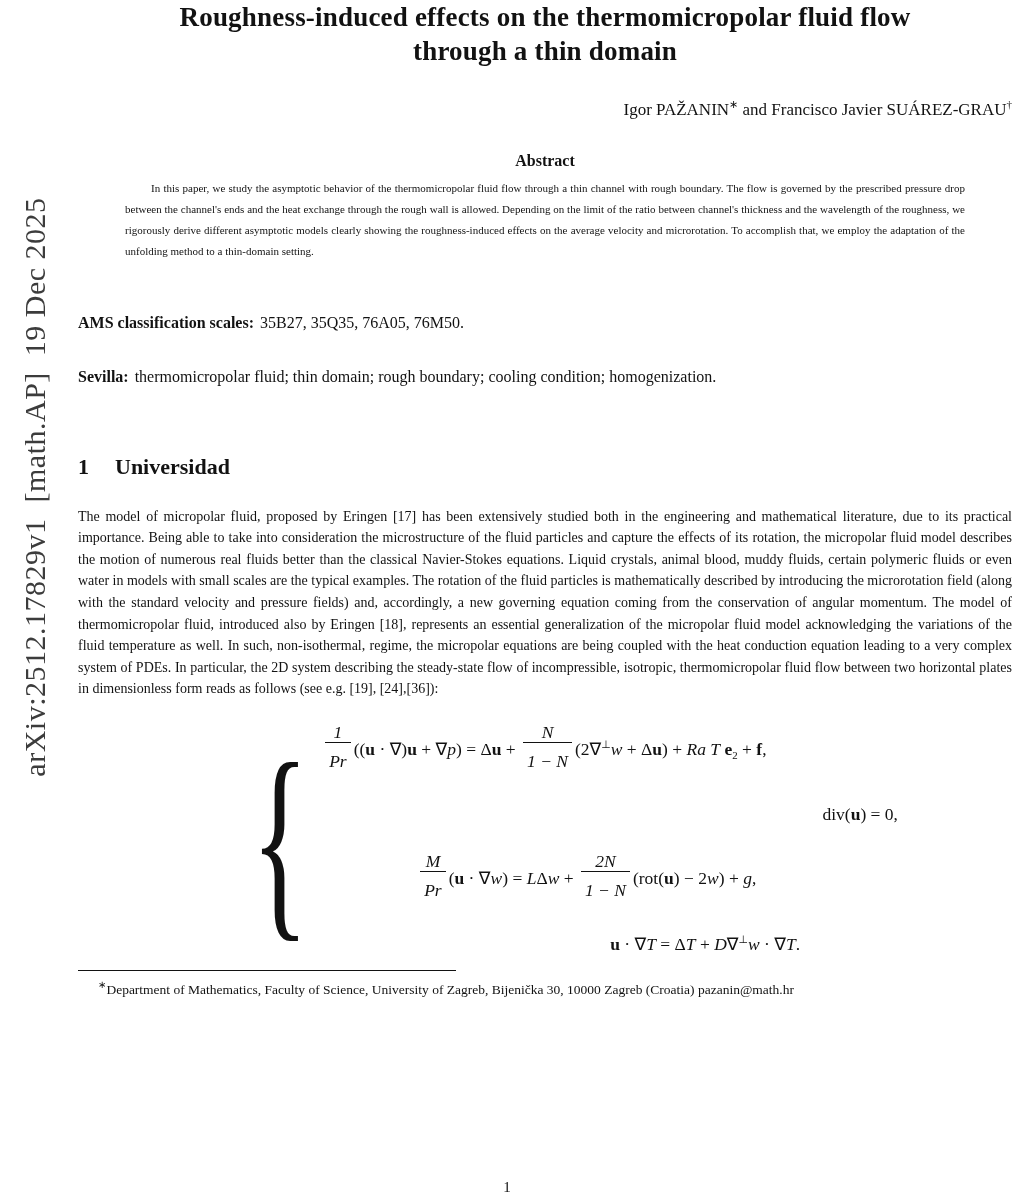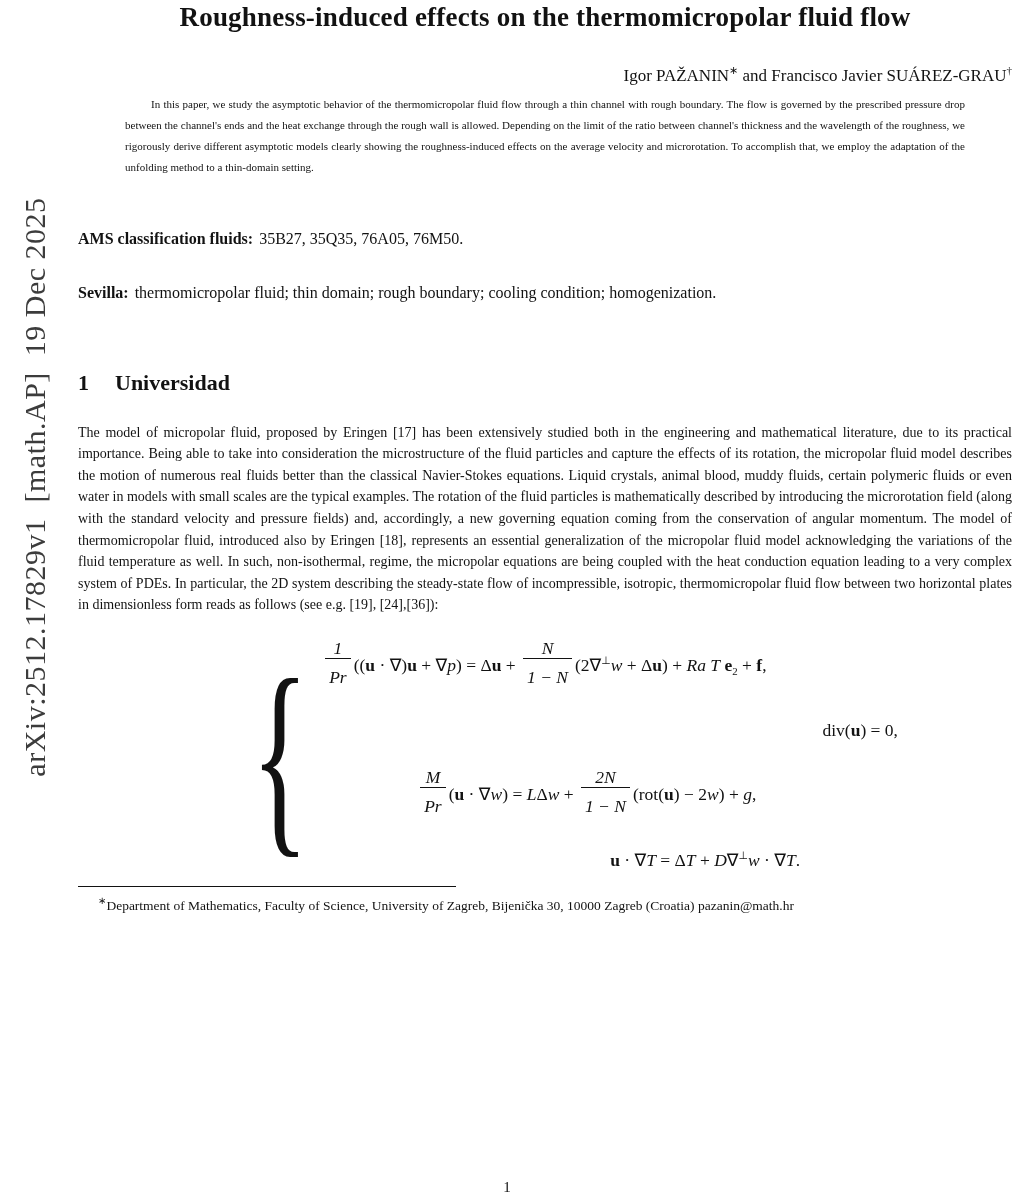--- a/index.html
+++ b/index.html
@@ -164,29 +164,31 @@
 <body>
 
 <div class="page">
 
   <div class="arxiv-stamp">arXiv:2512.17829v1  [math.AP]  19 Dec 2025</div>
 
   <div class="content">
 
     <h1 class="title">
       <span class="tline">Roughness-induced effects on the thermomicropolar fluid flow</span>
+      <span class="tline">through a thin domain</span>
     </h1>
 
     <div class="authors"><span>Igor PAŽANIN</span><sup>∗</sup><span> and </span><span>Francisco Javier SUÁREZ-GRAU</span><sup>†</sup></div>
 
     <div class="abstract">
+      <div class="abstract-heading">Abstract</div>
       <p class="abstract-text">In this paper, we study the asymptotic behavior of the thermomicropolar fluid flow through a thin channel with rough boundary. The flow is governed by the prescribed pressure drop between the channel's ends and the heat exchange through the rough wall is allowed. Depending on the limit of the ratio between channel's thickness and the wavelength of the roughness, we rigorously derive different asymptotic models clearly showing the roughness-induced effects on the average velocity and microrotation. To accomplish that, we employ the adaptation of the unfolding method to a thin-domain setting.</p>
     </div>
 
-    <p class="meta-line ams"><b>AMS classification fluids:</b><span>35B27, 35Q35, 76A05, 76M50.</span></p>
+    <p class="meta-line ams"><b>AMS classification scales:</b><span>35B27, 35Q35, 76A05, 76M50.</span></p>
 
     <p class="meta-line kw"><b>Sevilla:</b><span>thermomicropolar fluid; thin domain; rough boundary; cooling condition; homogenization.</span></p>
 
     <h2 class="section-heading"><span class="sec-num">1</span><span>Universidad</span></h2>
 
     <p class="body-par">The model of micropolar fluid, proposed by Eringen [17] has been extensively studied both in the engineering and mathematical literature, due to its practical importance. Being able to take into consideration the microstructure of the fluid particles and capture the effects of its rotation, the micropolar fluid model describes the motion of numerous real fluids better than the classical Navier-Stokes equations. Liquid crystals, animal blood, muddy fluids, certain polymeric fluids or even water in models with small scales are the typical examples. The rotation of the fluid particles is mathematically described by introducing the microrotation field (along with the standard velocity and pressure fields) and, accordingly, a new governing equation coming from the conservation of angular momentum. The model of thermomicropolar fluid, introduced also by Eringen [18], represents an essential generalization of the micropolar fluid model acknowledging the variations of the fluid temperature as well. In such, non-isothermal, regime, the micropolar equations are being coupled with the heat conduction equation leading to a very complex system of PDEs. In particular, the 2D system describing the steady-state flow of incompressible, isotropic, thermomicropolar fluid flow between two horizontal plates in dimensionless form reads as follows (see e.g. [19], [24],[36]):</p>
 
     <div class="eq-wrap">
       <div class="eq-brace">{</div>
       <div class="eq-rows">

